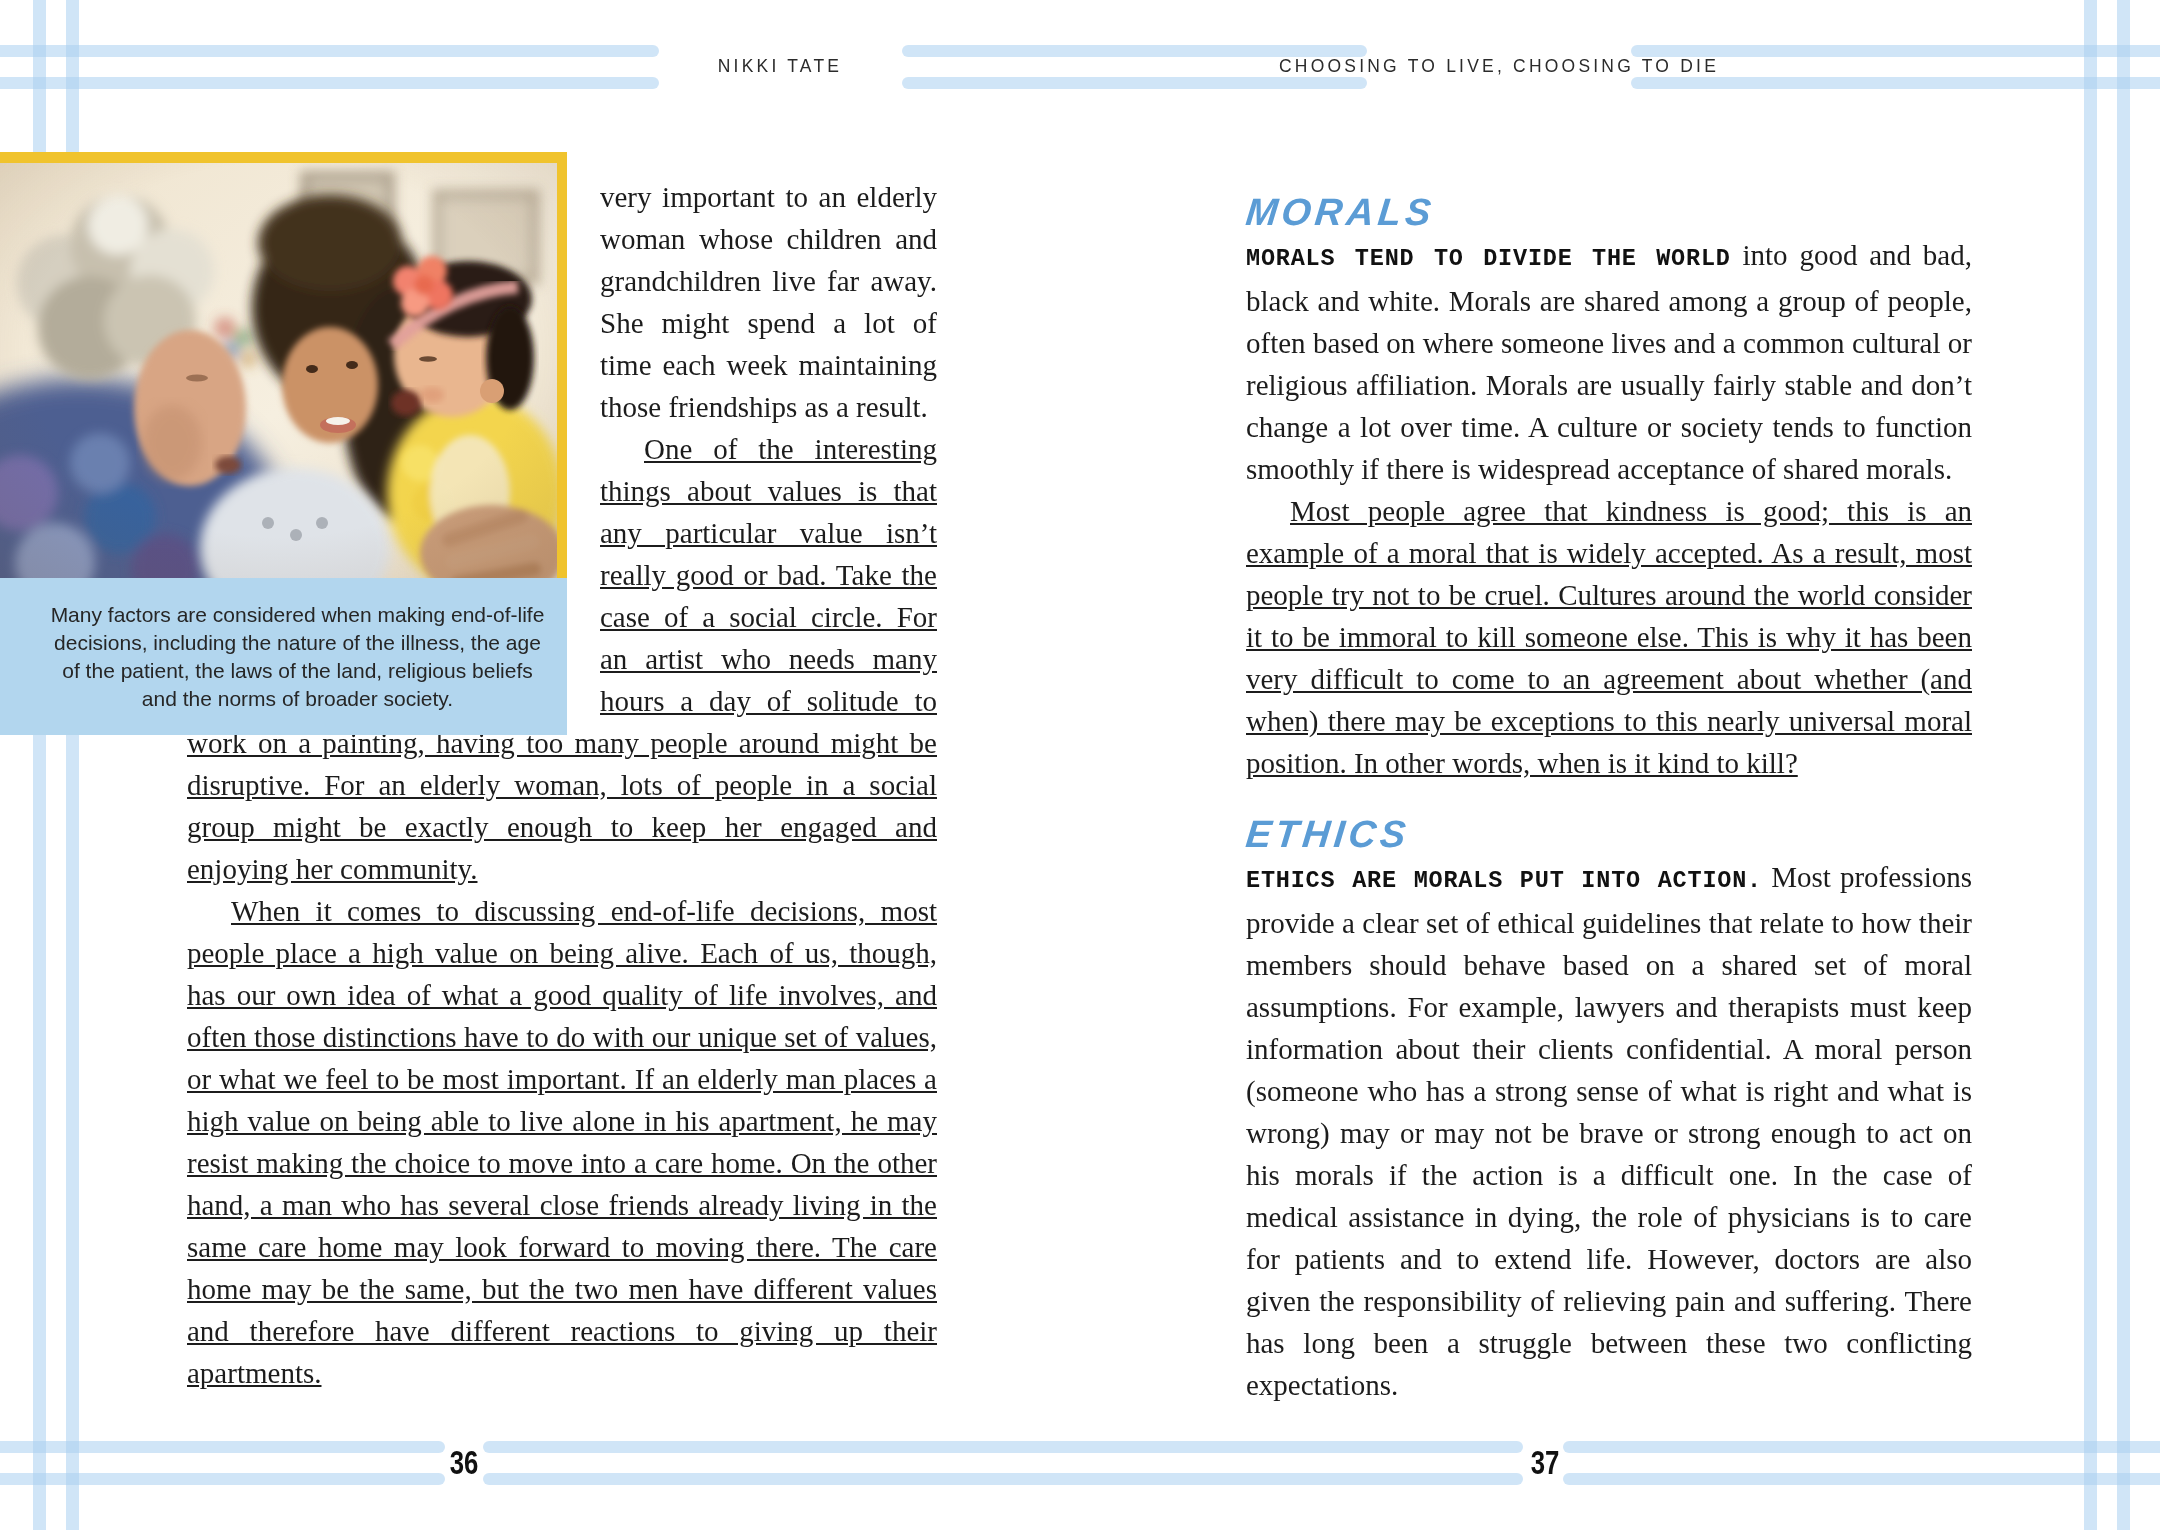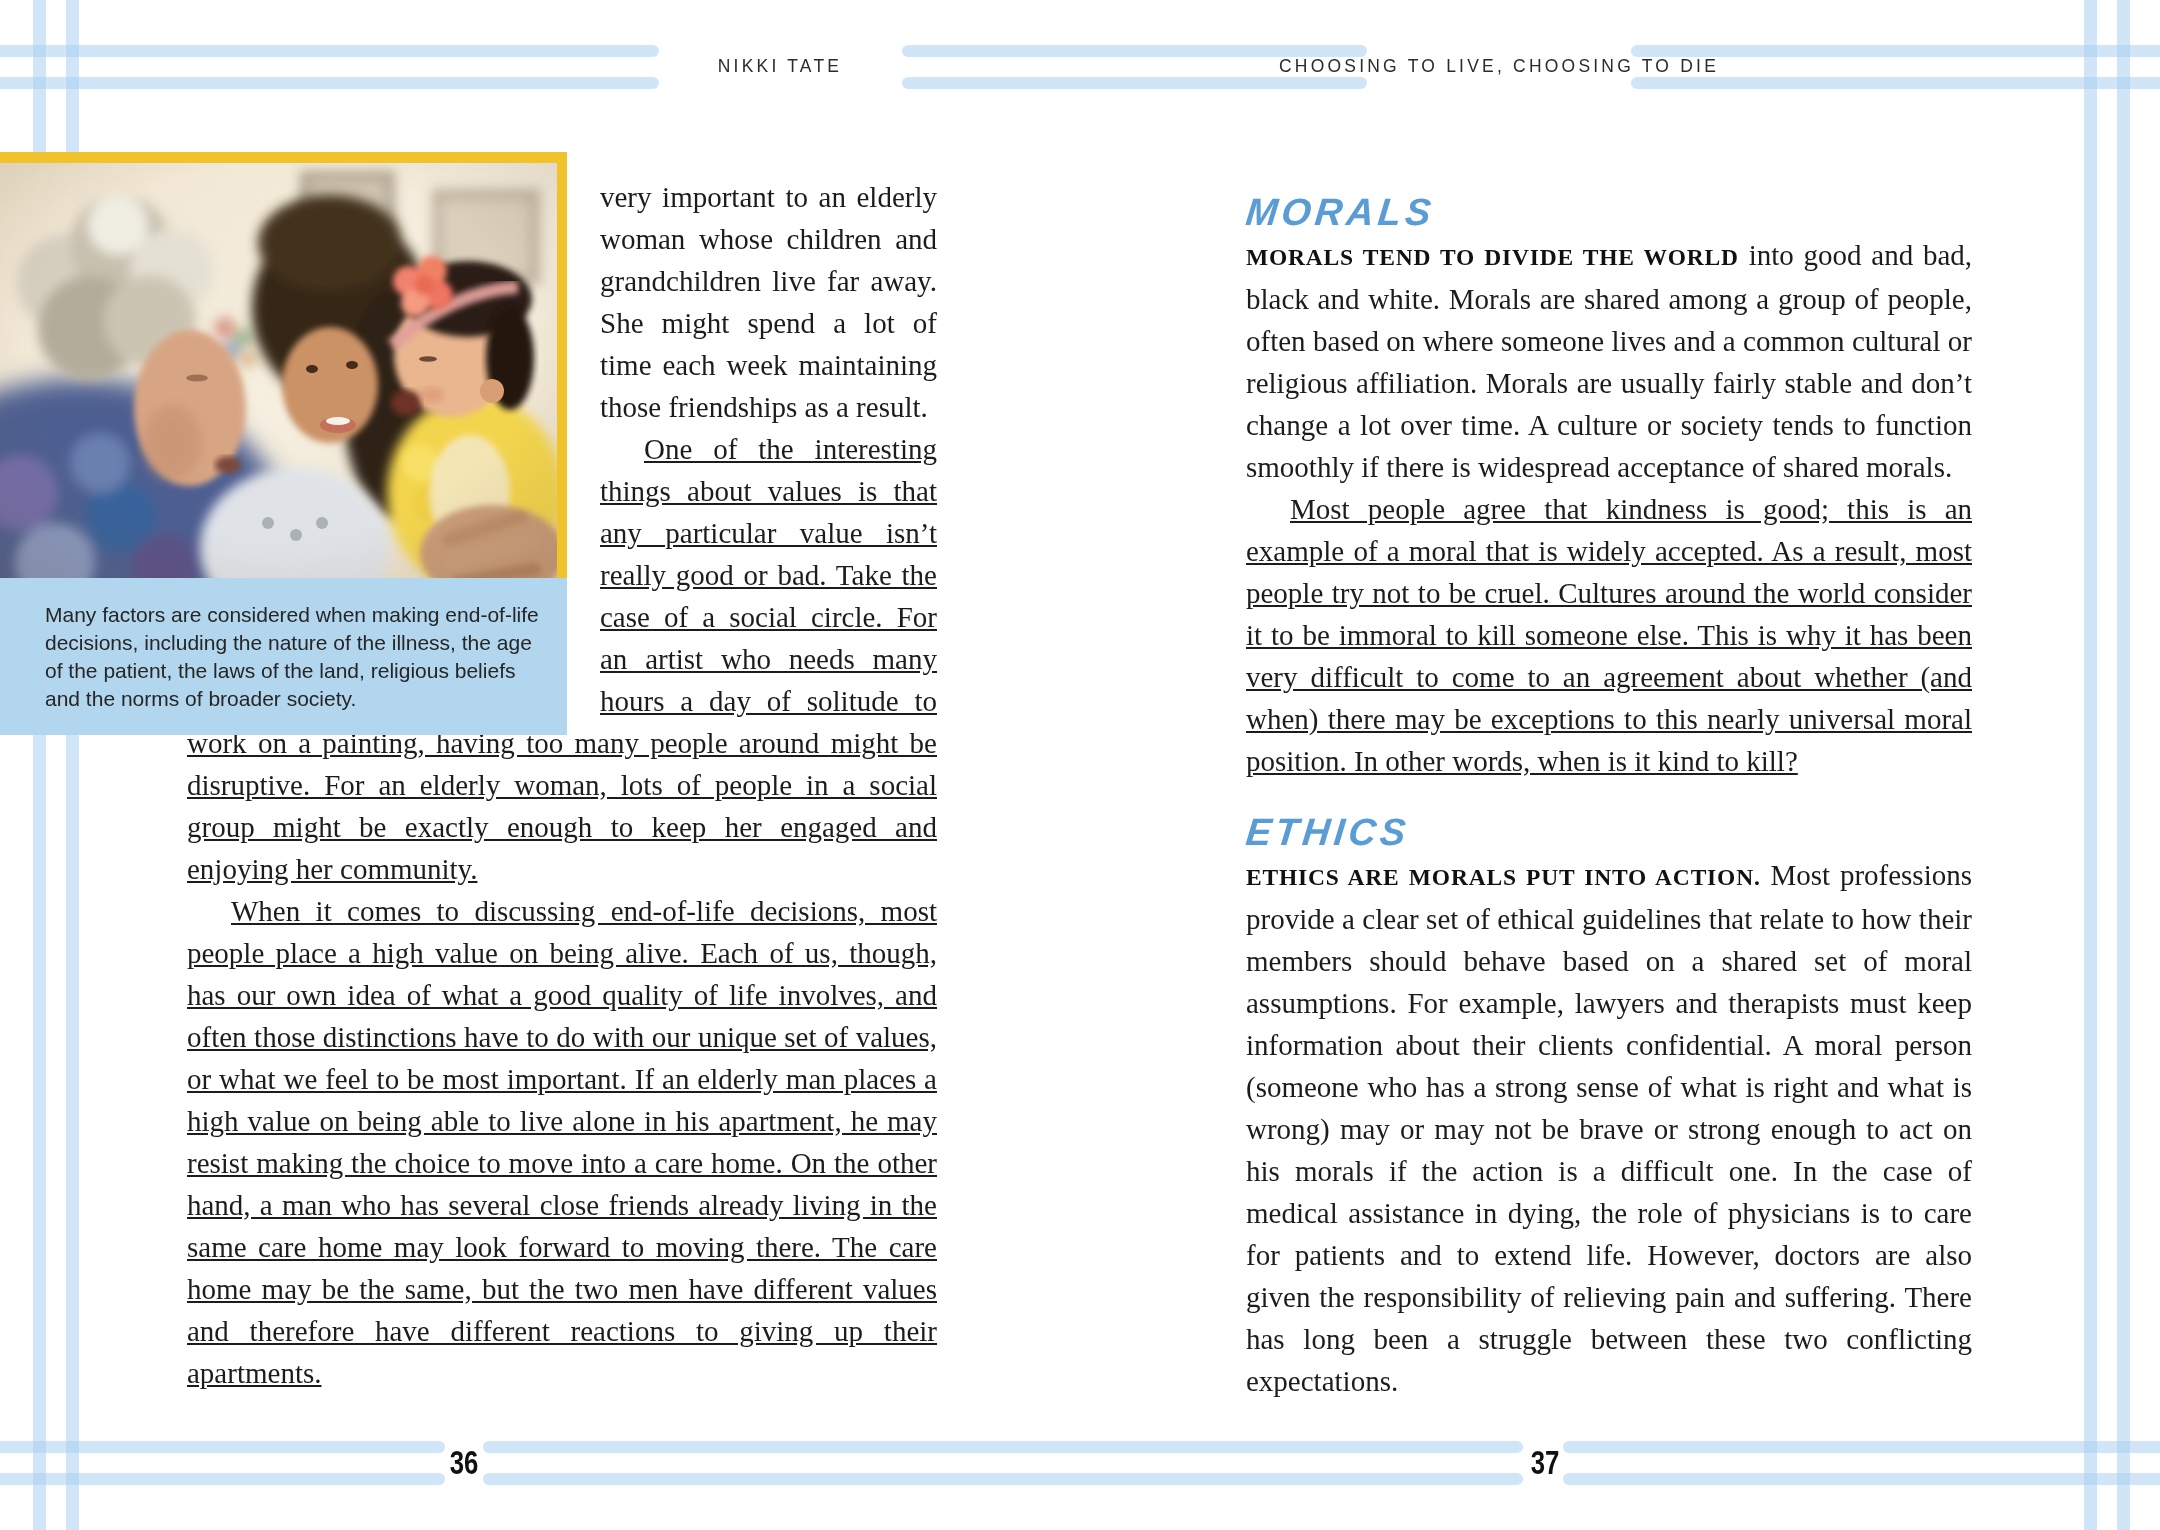--- a/index.html
+++ b/index.html
@@ -76,21 +76,21 @@
   .caption-box {
     position:absolute; left:0; top:578px;
     width:567px; height:157px;
     background:#b2d6ee;
     display:flex; align-items:center; justify-content:center;
     z-index:3;
   }
   .caption-box p {
     font-family:"Liberation Sans", sans-serif;
     font-size:21px; line-height:28px;
-    color:#262626; text-align:left;
+    color:#262626; text-align:center;
     width:505px;
     margin-left:28px;
   }
 
   
   .body-col { position:absolute; z-index:2; font-size:29px; line-height:42px; text-align:justify; }
   .body-col p { margin:0; }
   .body-col p.indent { text-indent:44px;text-decoration:underline; }
 
   .left-body { left:187px; top:176px; width:750px; }
@@ -102,21 +102,21 @@
     font-family:"Liberation Sans", sans-serif;
     font-style:italic; font-weight:bold;
     font-size:38px; line-height:44px;
     letter-spacing:4px; color:#5b9cd5;
     text-align:left;
   }
   .section-heading span { display:inline-block; transform:skewX(-6deg); }
   .heading-gap { margin-top:28px; }
 
   .lead-in {
-    font-family:Liberation Serif, serif;
+    font-family:Liberation Mono, monospace;
     font-weight:bold; font-size:23.5px;
     letter-spacing:0.8px; color:#111;
   }
   .after-heading { margin-top:10px; }
 </style>
 </head>
 <body>
 
 <div class="bar v v-l1"></div>
 <div class="bar v v-l2"></div>

